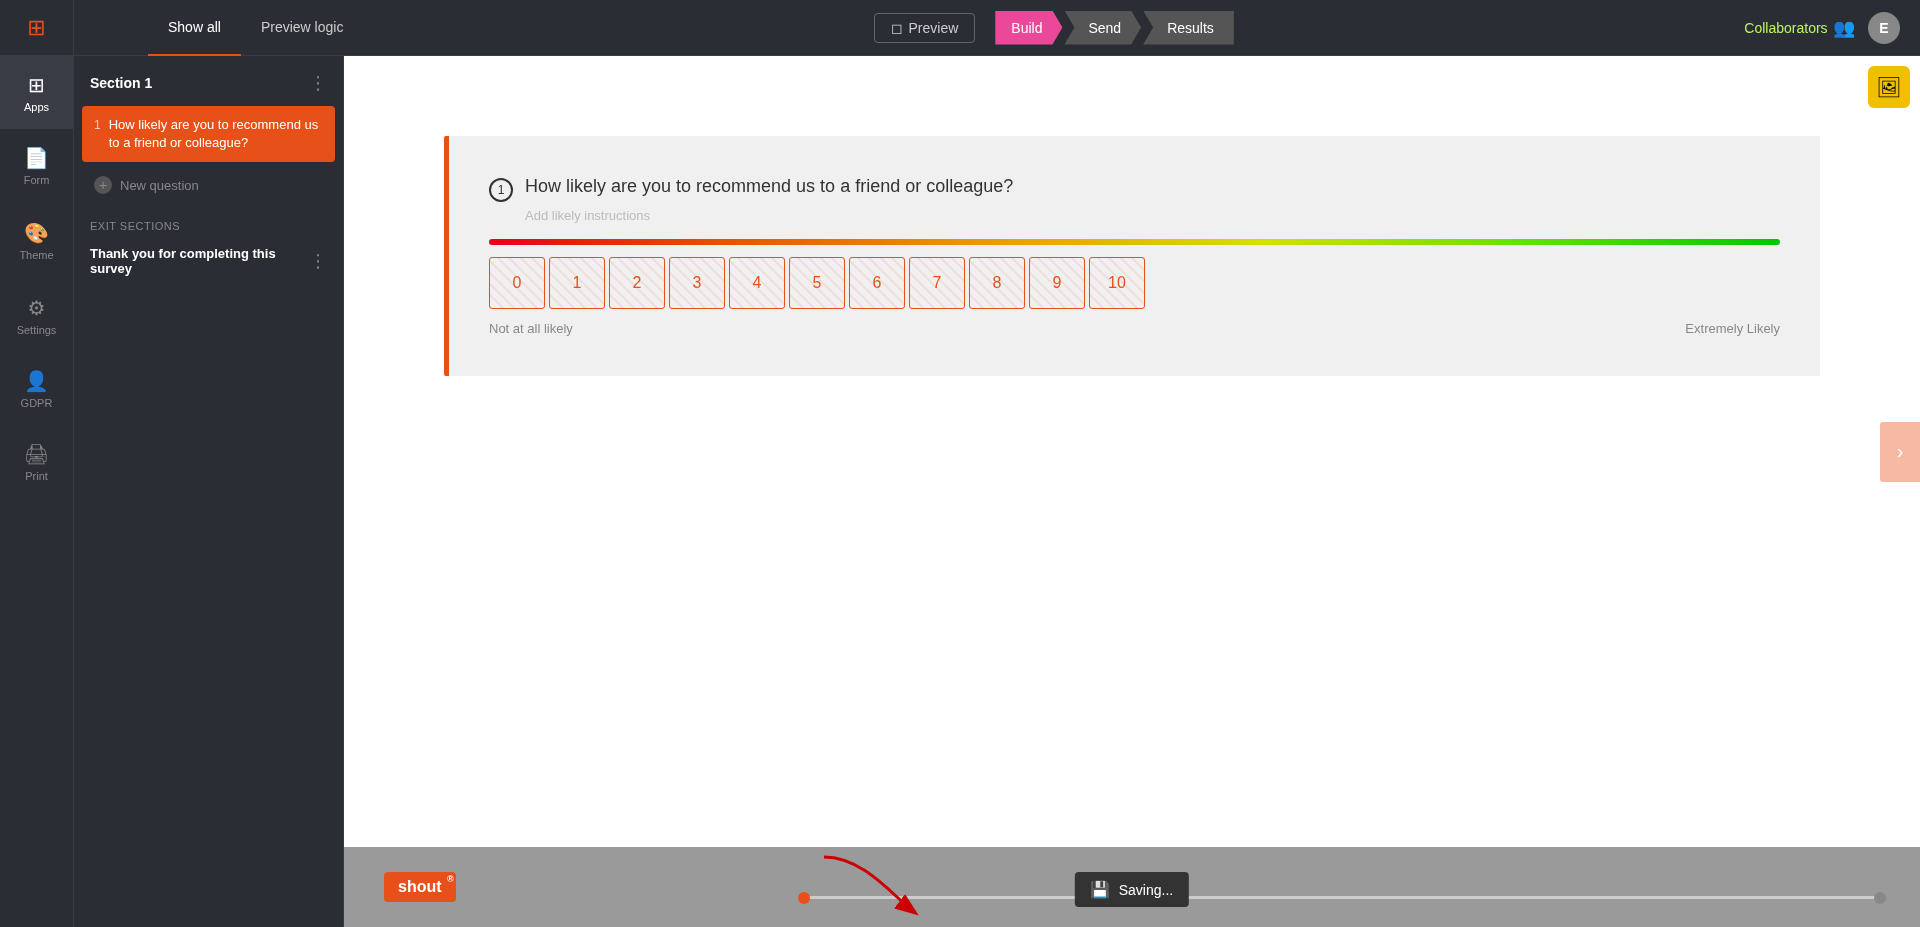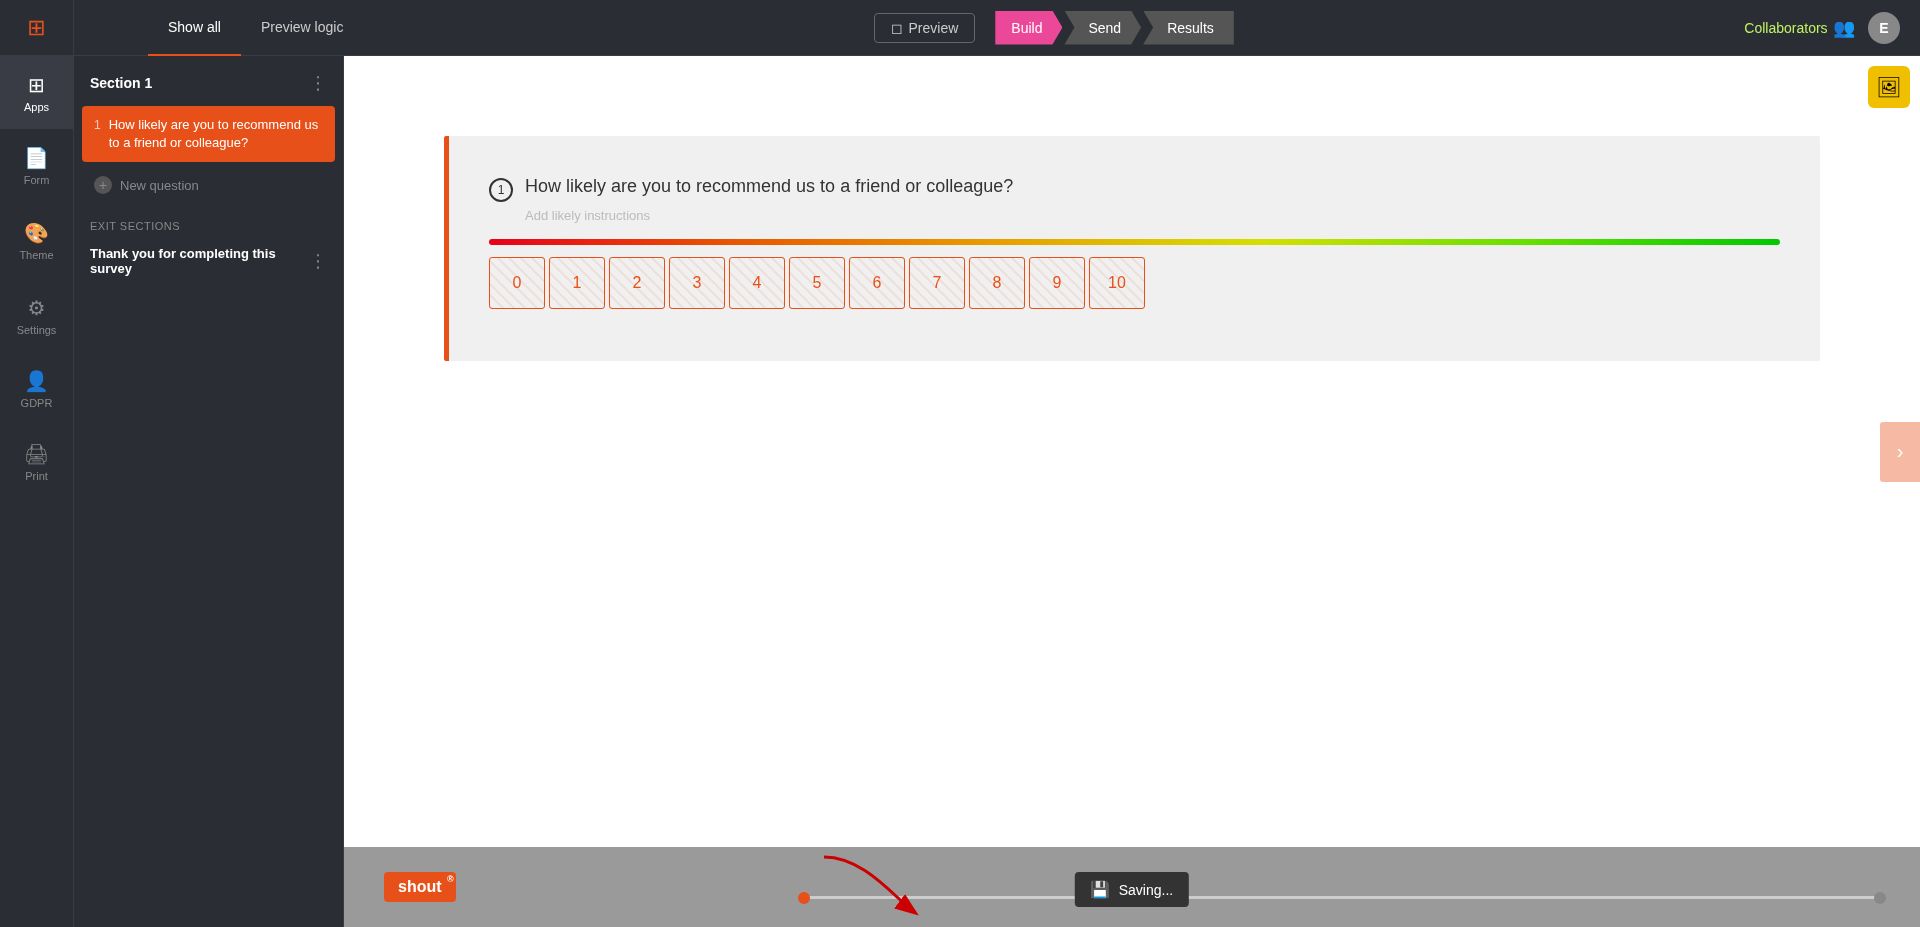--- a/index.html
+++ b/index.html
@@ -564,20 +564,24 @@
               <div class="nps-num-btn">2</div>
               <div class="nps-num-btn">3</div>
               <div class="nps-num-btn">4</div>
               <div class="nps-num-btn">5</div>
               <div class="nps-num-btn">6</div>
               <div class="nps-num-btn">7</div>
               <div class="nps-num-btn">8</div>
               <div class="nps-num-btn">9</div>
               <div class="nps-num-btn">10</div>
             </div>
+          <div class="nps-labels">
+            <span>Not at all likely</span>
+            <span>Extremely Likely</span>
+          </div>
         </div>
 
         <div class="next-arrow-btn">
           <span>›</span>
         </div>
       </div>
     </div>
 
     <div class="bottom-bar" style="position:relative; height:80px;">
 

